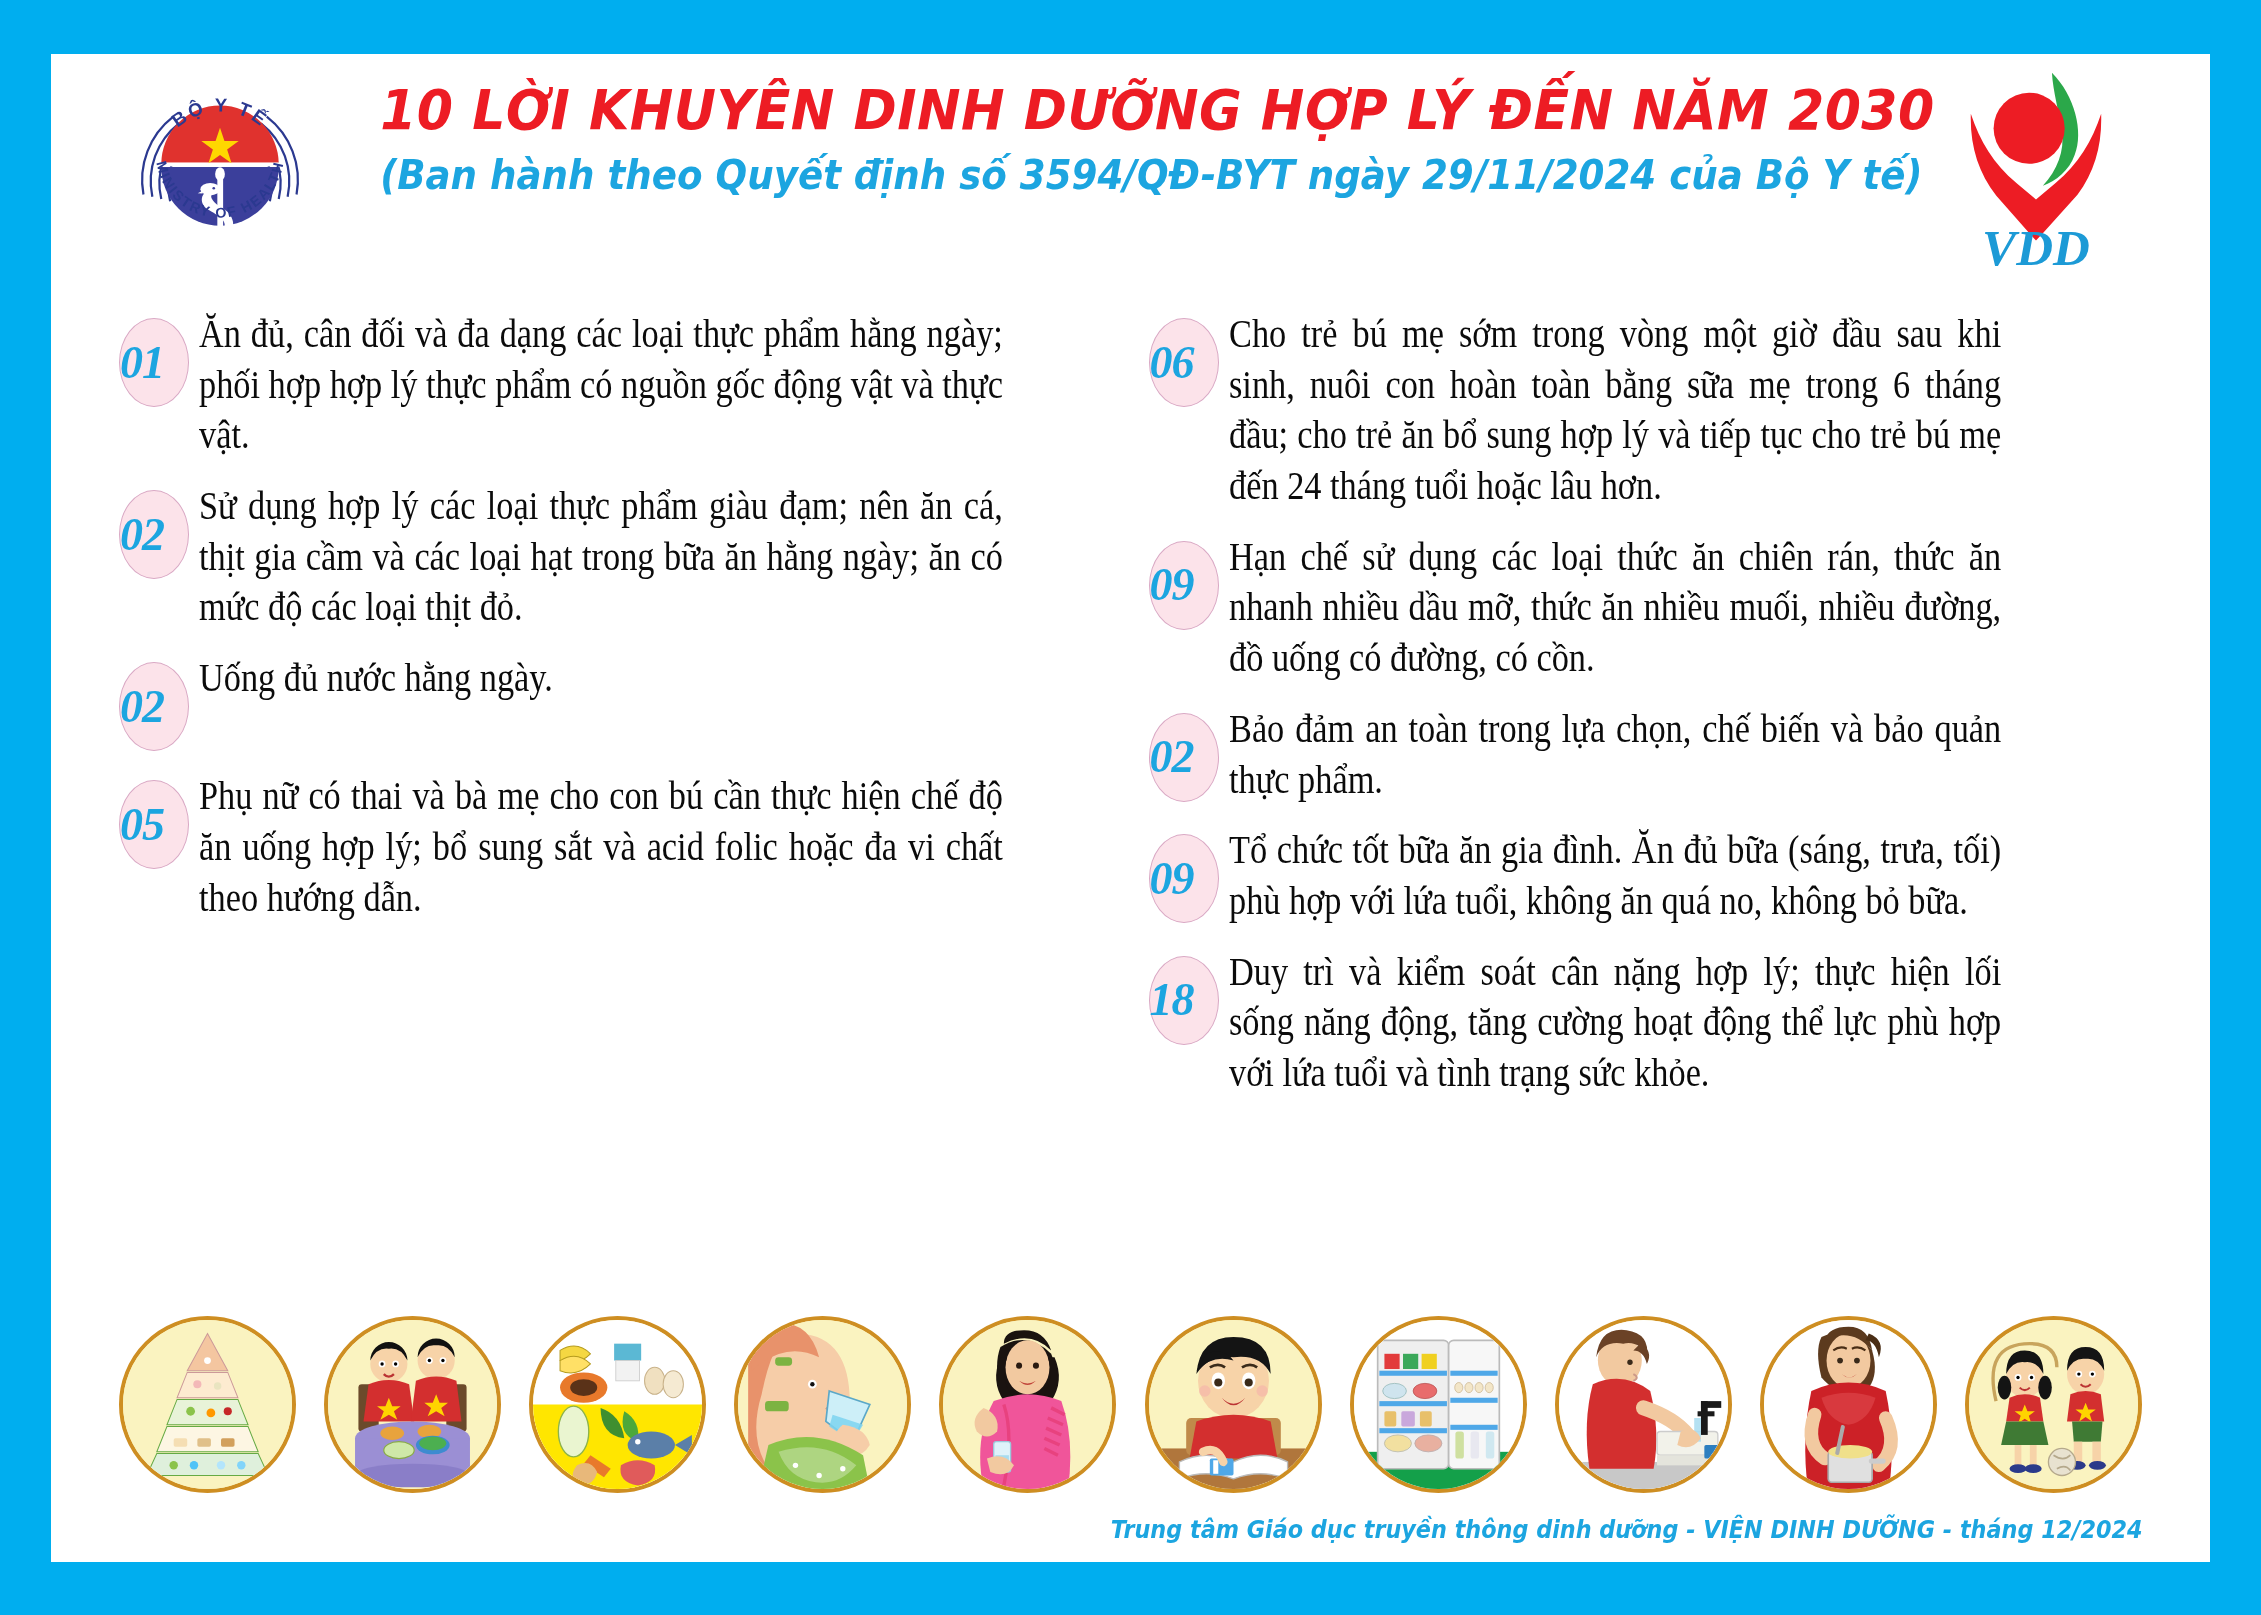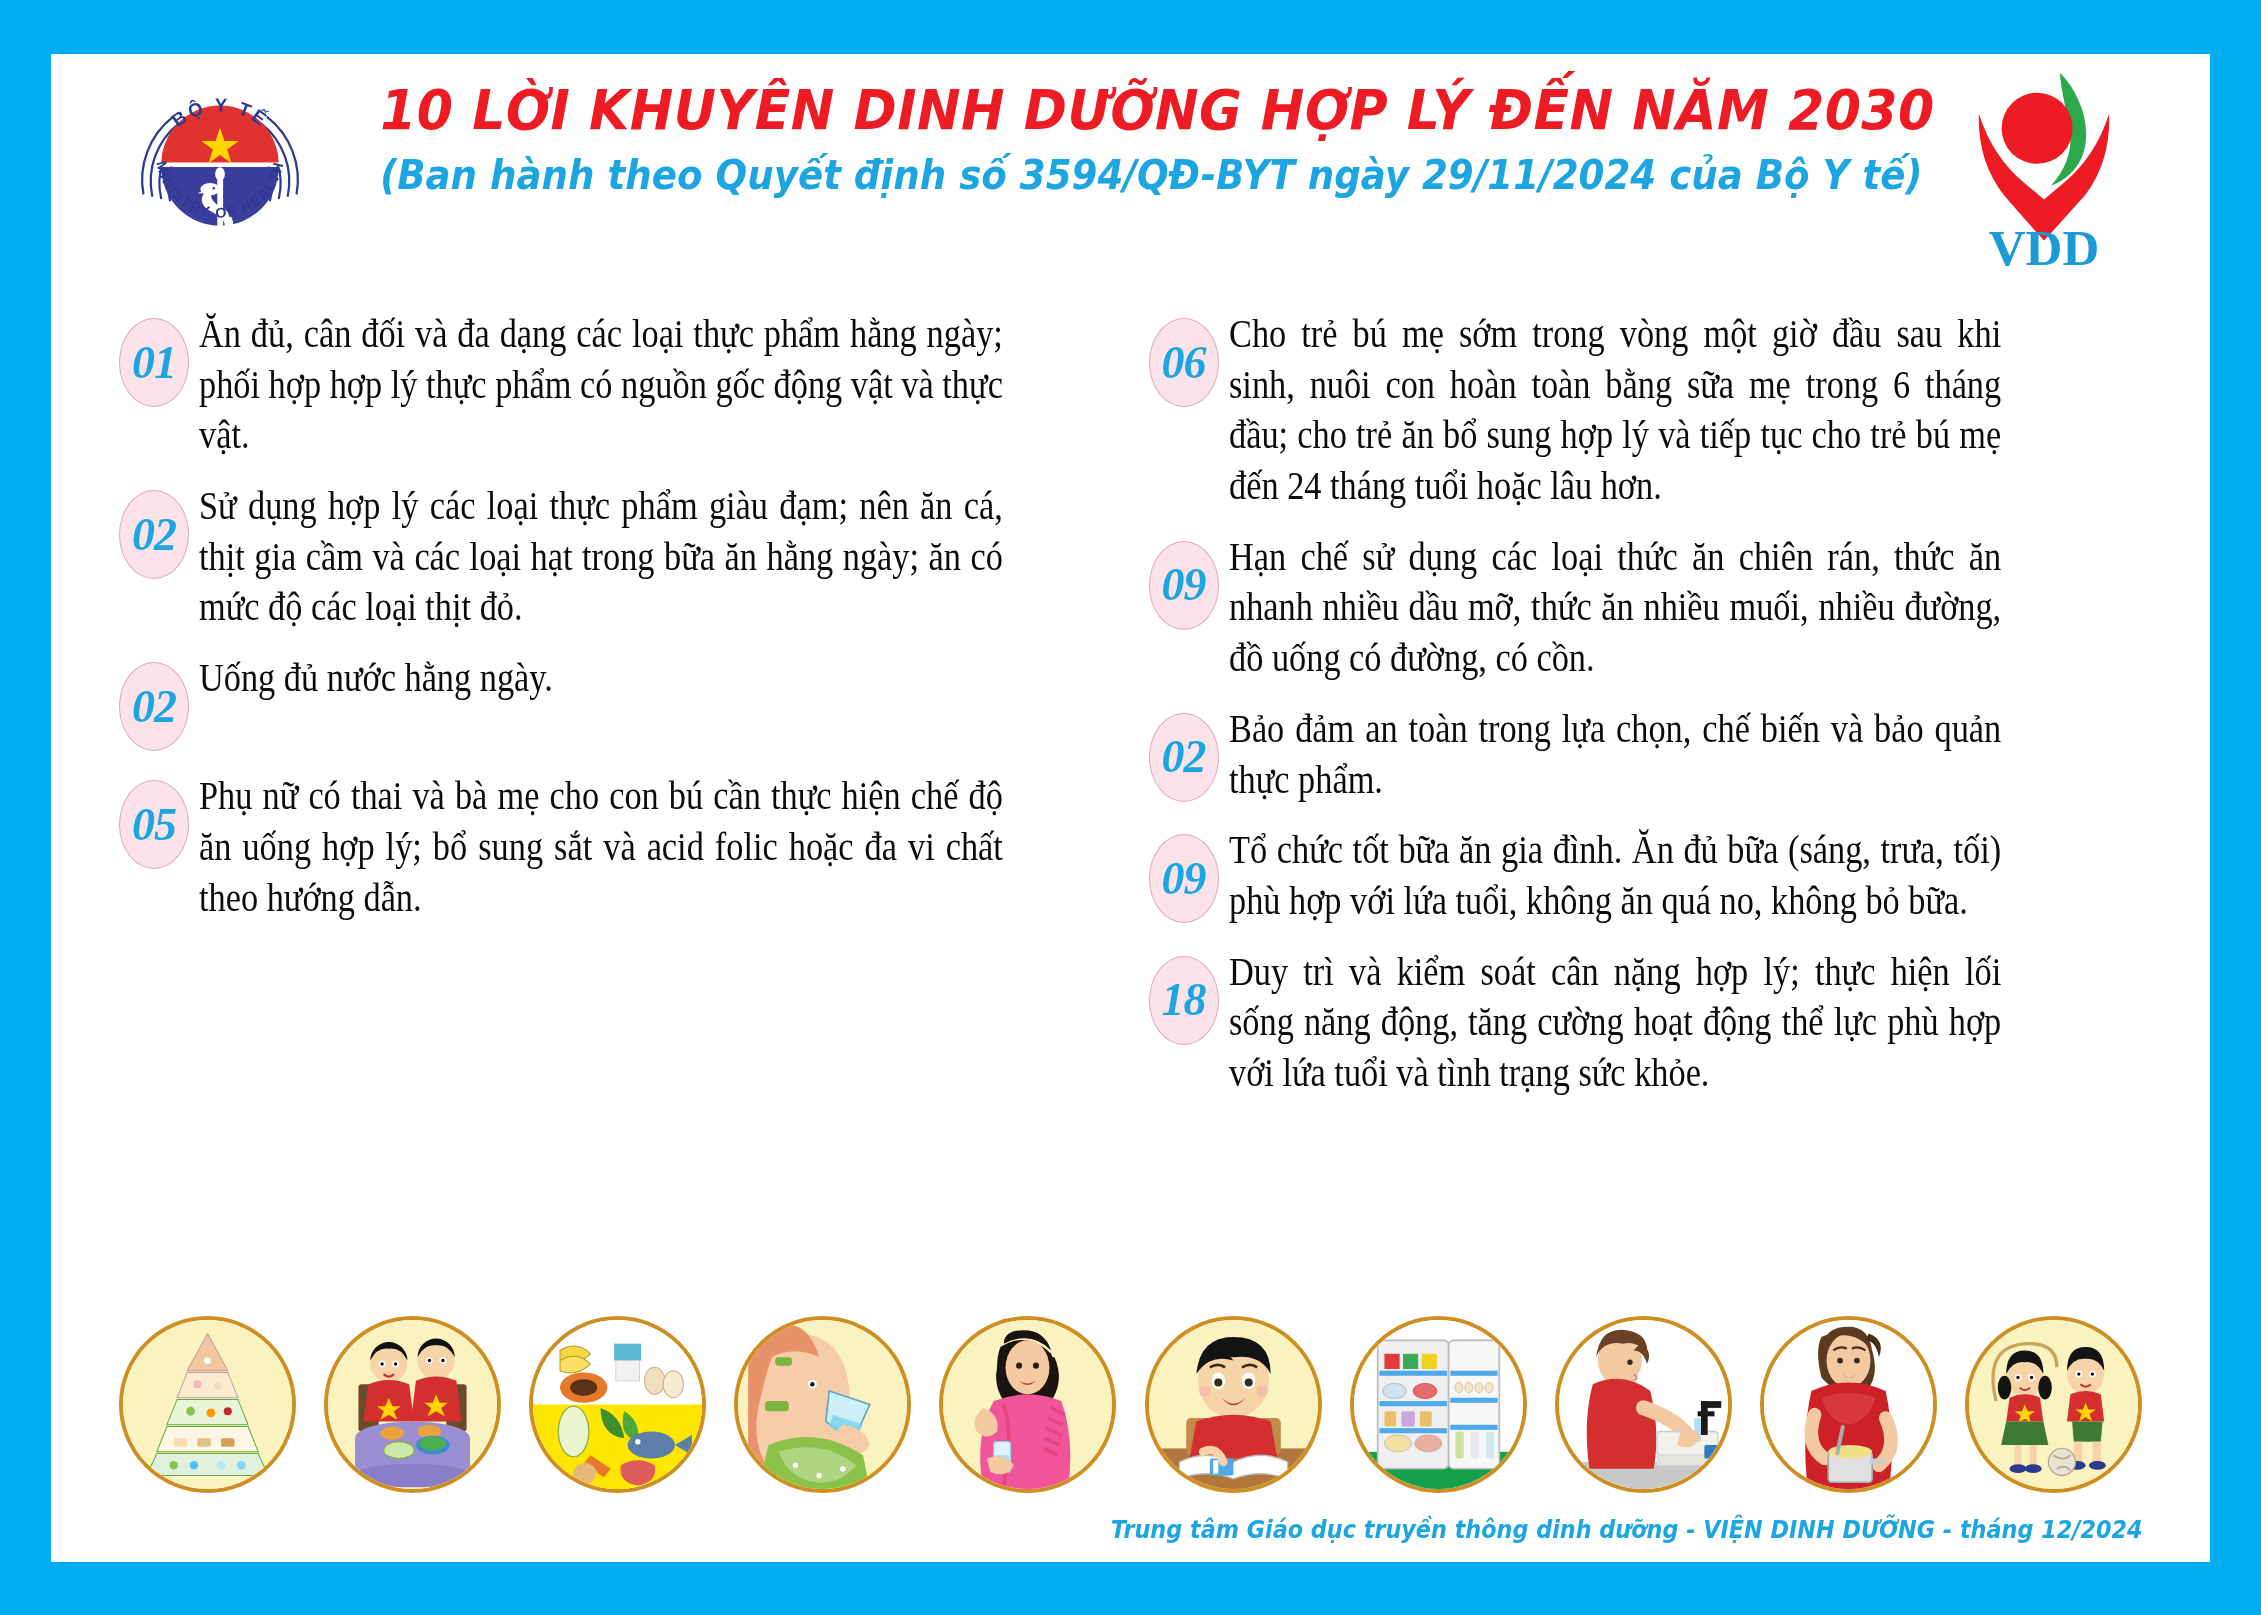--- a/index.html
+++ b/index.html
@@ -5,39 +5,39 @@
   html,body{margin:0;padding:0;background:#fff;}
   body{width:2261px;height:1616px;font-family:"Liberation Serif",serif;}
 
   
   .poster{position:relative;width:2261px;height:1616px;background:#00AEEF;box-sizing:border-box;padding:54px 51px;}
   .sheet{position:relative;width:100%;height:100%;background:#ffffff;box-sizing:border-box;}
 
   
   .header{position:absolute;left:0;top:0;width:100%;height:255px;}
   .moh-logo{position:absolute;left:80px;top:6.8px;width:178px;height:200px;}
-  .vdd-logo{position:absolute;right:68px;top:4.6px;width:196px;height:214px;}
+  .vdd-logo{position:absolute;right:76px;top:4.6px;width:196px;height:214px;font-style:italic;}
   .titles{position:absolute;left:273px;right:282px;top:25px;text-align:center;}
   .title-main{font-family:"DejaVu Sans",sans-serif;font-weight:bold;font-style:italic;
     color:#ED1C24;font-size:56px;line-height:1.12;letter-spacing:0.5px;
     transform:scaleX(0.93);transform-origin:center;white-space:nowrap;}
   .title-sub{font-family:"DejaVu Sans",sans-serif;font-weight:bold;font-style:italic;
     color:#1CA5E0;font-size:40px;line-height:1.25;margin-top:8.2px;
     transform:scaleX(0.93);transform-origin:center;white-space:nowrap;}
 
   
   .columns{position:absolute;left:0;top:255px;width:100%;height:947px;display:flex;}
   .col{width:50%;box-sizing:border-box;}
   .col-left{padding:0 18px 0 68px;}
   .col-right{padding:0 104px 0 18px;}
 
   .advice{display:flex;align-items:flex-start;margin-bottom:20px;}
   .badge{flex:0 0 auto;width:68px;height:87px;border-radius:50%;
     background:#FCE3EA;border:0.9px solid #D9A8C4;
-    display:flex;align-items:center;justify-content:center;
+    display:flex;align-items:center;justify-content:flex-start;
     margin-right:10px;margin-top:9px;}
   .badge span{font-family:"Liberation Serif",serif;font-weight:bold;font-style:italic;
     color:#1CA5E0;font-size:46px;line-height:1;letter-spacing:-0.9px;}
   .advice-text{flex:1 1 auto;font-family:"Liberation Serif",serif;
     font-size:39px;line-height:1.30;color:#0b0b0b;text-align:justify;
     transform:scaleX(0.88);transform-origin:left top;width:113.6%;
     hyphens:none;}
 
   
   .advice.short .advice-text{text-align:left;}

